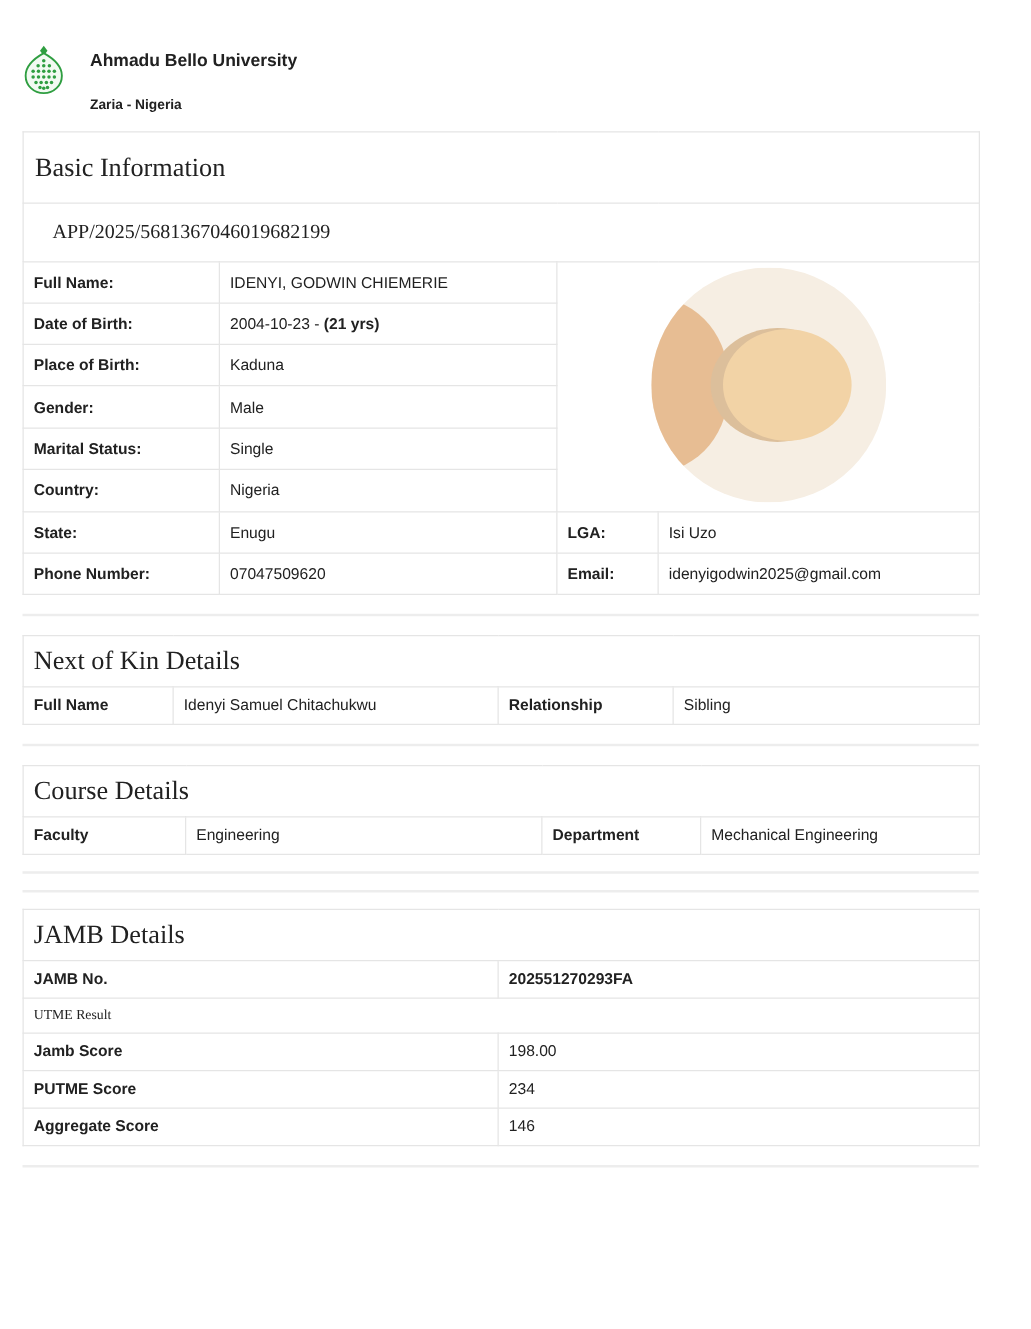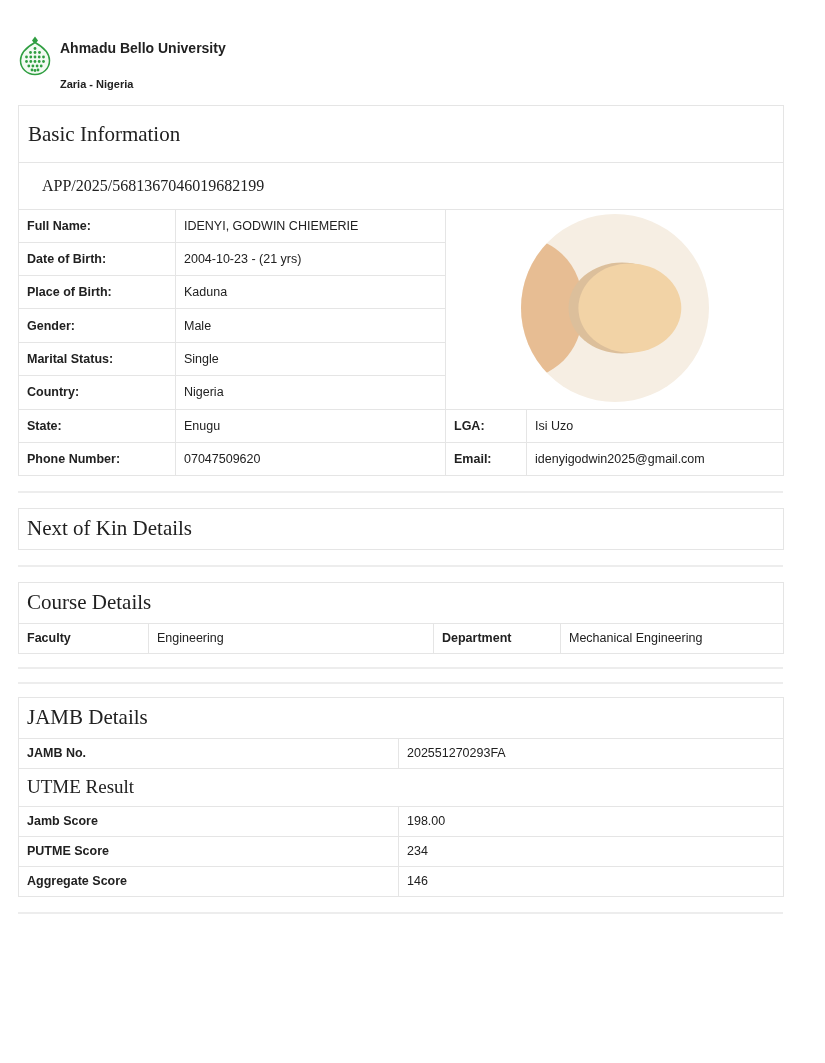--- a/index.html
+++ b/index.html
@@ -11,32 +11,32 @@
     --table-border:#e5e5e5;
     --separator:#ededed;
     --text:#212121;
   }
   html,body{margin:0;padding:0;background:#fff;}
   body{
     width:825px;height:1063px;box-sizing:border-box;
     padding:36px 42px 0 18px;overflow:hidden;
     font-family:"Liberation Sans", sans-serif;color:var(--text);
   }
-  .header{display:flex;align-items:flex-start;gap:8px;margin-bottom:15px;}
+  .header{display:flex;align-items:flex-start;gap:20px;margin-bottom:15px;}
   .header .uni-name{font-size:14px;font-weight:bold;line-height:1.25;padding-top:4px;}
   .header .uni-loc{font-size:11px;font-weight:bold;margin-top:20px;}
   table{border-collapse:collapse;table-layout:fixed;width:765px;font-size:12.5px;color:var(--text);border-radius:22px;}
   td{border:1px solid var(--table-border);padding:9px 8px;vertical-align:middle;word-wrap:break-word;}
   .t-nok td,.t-course td,.t-jamb td{padding:7.5px 8px;margin-top:24px;}
   .lbl{font-weight:bold;}
   .sec-title{font-family:"Liberation Serif", serif;font-size:21px;font-weight:400;padding:16px 9px 15px 9px;}
   .app-no{font-family:"Liberation Serif", serif;font-size:16px;padding:14px 23px;}
-  .utme-title{font-family:"Liberation Serif", serif;font-size:19px;padding:14px 9px;}
+  .utme-title{font-family:"Liberation Serif", serif;font-size:11px;padding:14px 9px;}
   .photo-cell{text-align:center;vertical-align:middle;padding:4px 0;}
-  .bold-val{font-weight:normal;}
+  .bold-val{font-weight:bold;}
   .sep{height:2px;background:var(--separator);margin:15px 0;border:0;}
   .sep-tight{margin:13px 0;}
 </style>
 </head>
 <body>
 
 <div class="header">
   <svg width="34" height="40" viewBox="0 0 34 40">
     <path d="M17 0.5 L20 4.5 L17 8.5 L14 4.5 Z" fill="var(--logo-green)"></path>
     <path d="M17 6.5 C26 11.5 31.5 17.5 31.5 24.5 C31.5 32.5 25 38.5 17 38.5 C9 38.5 2.5 32.5 2.5 24.5 C2.5 17.5 8 11.5 17 6.5 Z" fill="#f2faf2" stroke="var(--logo-green)" stroke-width="1.5"></path>
@@ -149,20 +149,26 @@
     <colgroup>
         <col style="width:120px">
         <col style="width:260px">
         <col style="width:140px">
         <col style="width:245px">
       </colgroup>
     <tbody>
         <tr>
           <td colspan="4" class="sec-title">Next of Kin Details</td>
         </tr>
+    <tr>
+      <td class="lbl">Full Name</td>
+      <td>Idenyi Samuel Chitachukwu</td>
+      <td class="lbl">Relationship</td>
+      <td>Sibling</td>
+    </tr>
   </tbody>
     </table>
 </section>
 
 <div class="sep"></div>
 
 <section>
   <table class="t-course">
     <colgroup>
         <col style="width:130px">

